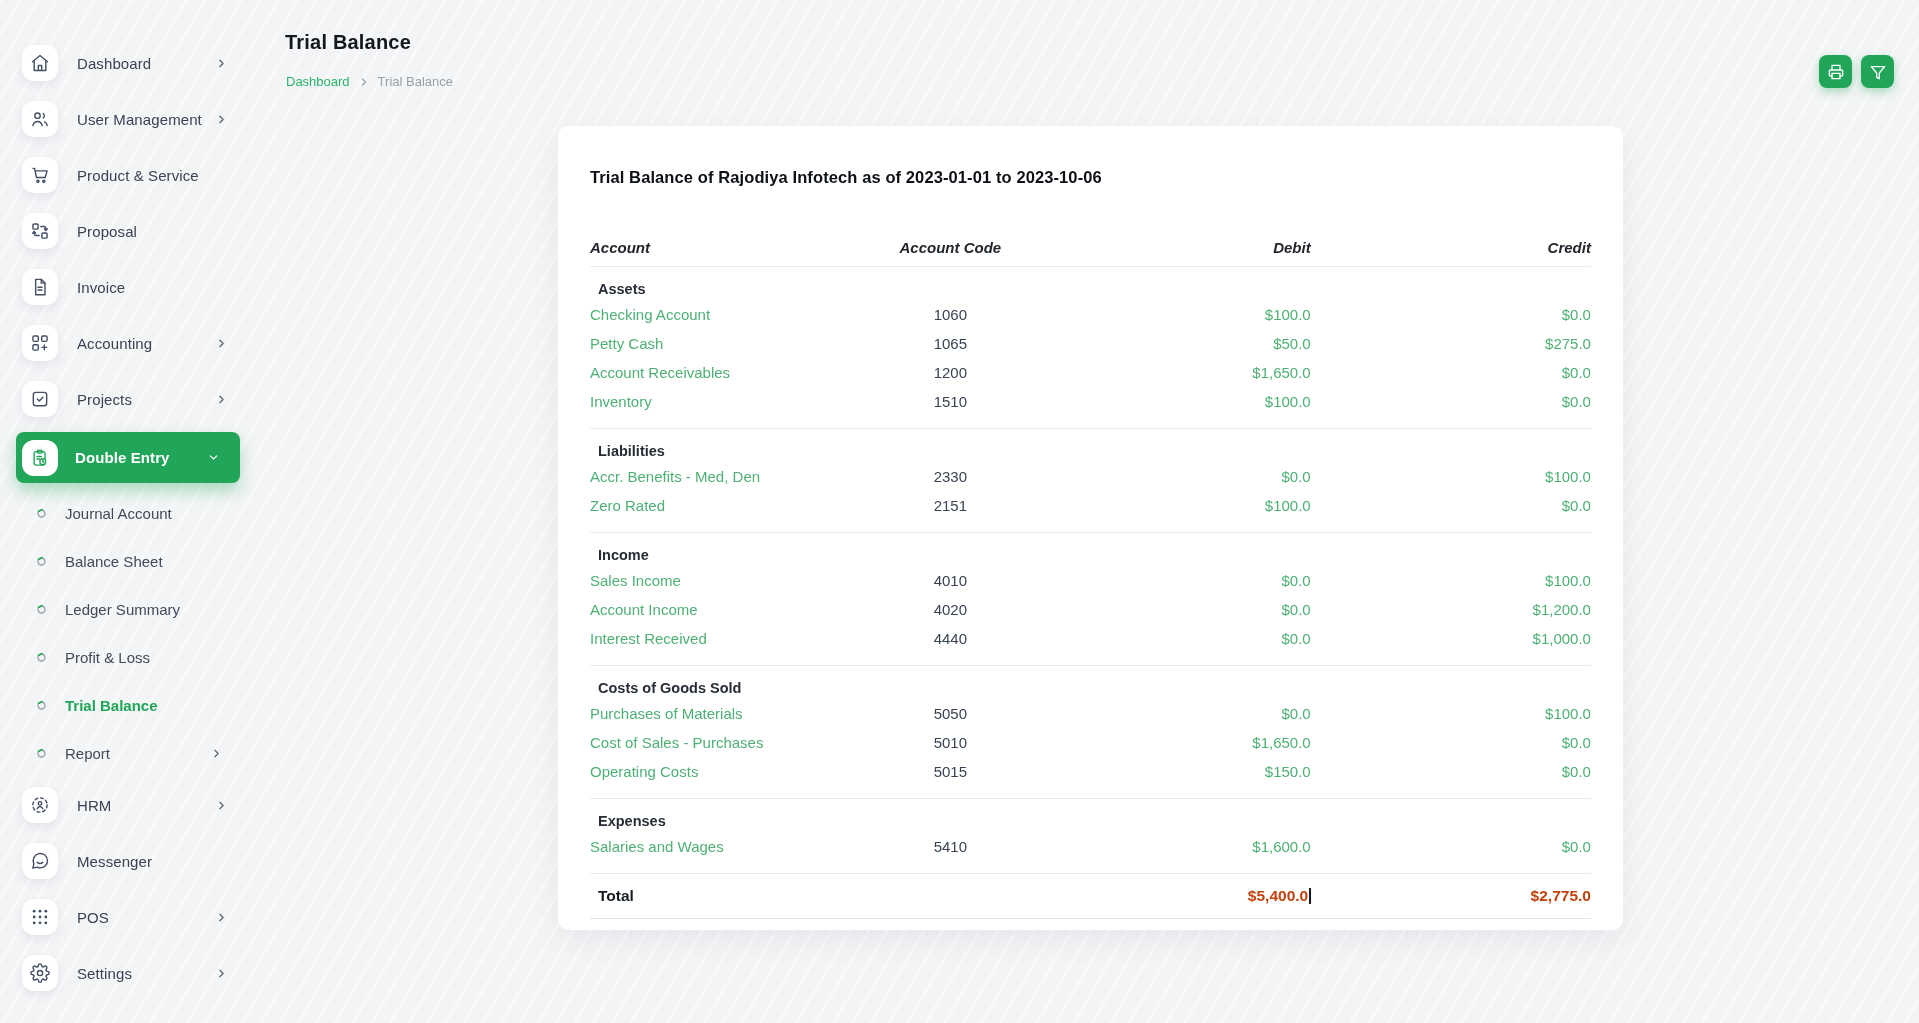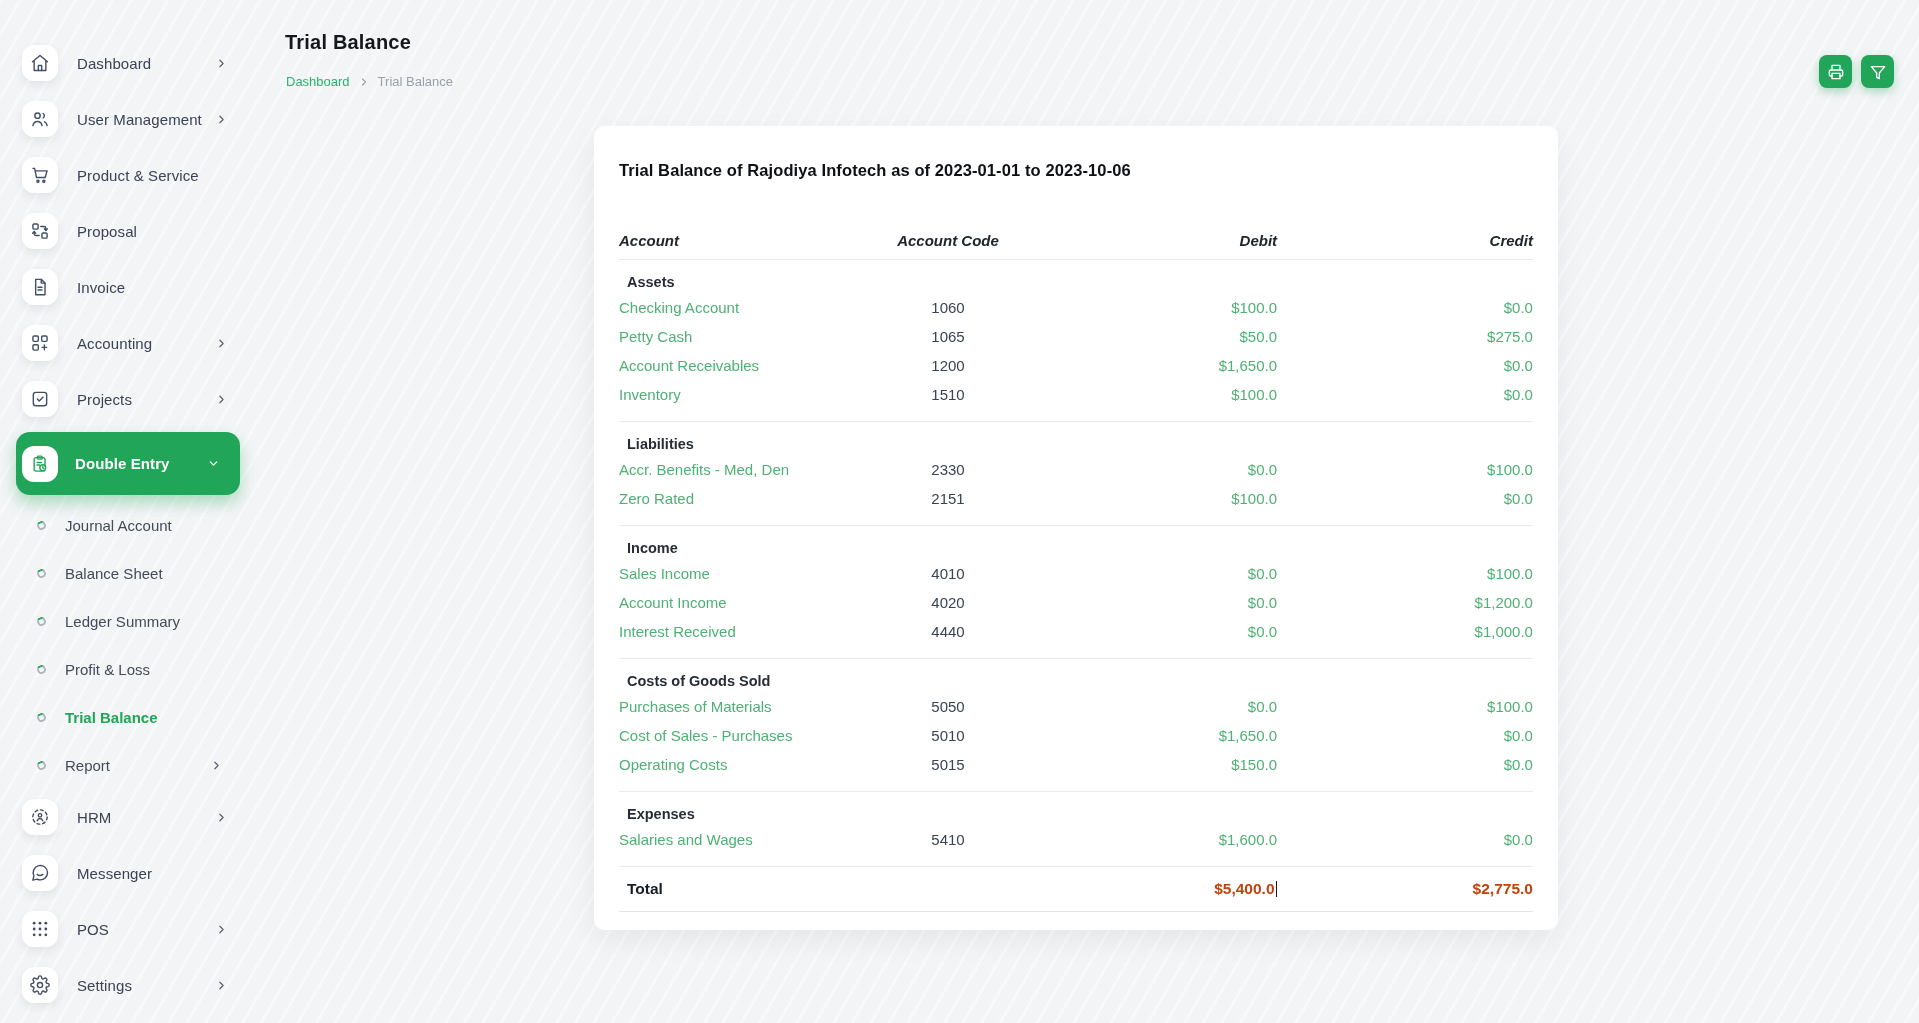--- a/index.html
+++ b/index.html
@@ -22,21 +22,21 @@
   .nav-item{position:relative;display:flex;align-items:center;height:56px;cursor:pointer;}
   .tile{
     width:36px;height:36px;margin-left:22px;flex:0 0 36px;
     background:#fff;border-radius:12px;display:flex;align-items:center;justify-content:center;
     box-shadow:0 4px 10px rgba(30,40,60,.08);color:#434f65;
   }
   .tile svg{width:20px;height:20px;}
   .nav-item .lbl{margin-left:19px;font-size:15px;font-weight:500;color:#3a4254;letter-spacing:.1px;}
   .chev{margin-left:auto;margin-right:28px;width:13px;height:13px;color:#59616f;flex:0 0 13px;}
   .nav-item.active{
-    background:var(--green);margin:5px 16px 0 16px;height:63px;border-radius:14px;
+    background:var(--green);margin:5px 16px 0 16px;height:51px;border-radius:8px;
     box-shadow:0 8px 16px rgba(33,165,88,.35);
   }
   .nav-item.active .tile{margin-left:6px;color:var(--green);box-shadow:none;}
   .nav-item.active .lbl{color:#fff;font-weight:700;margin-left:17px;}
   .nav-item.active .chev{color:#fff;margin-right:20px;}
   .sub-list{margin-top:6px;}
   .sub-item{display:flex;align-items:center;height:48px;cursor:pointer;}
   .bullet{
     width:9px;height:9px;margin-left:37px;flex:0 0 9px;border-radius:50%;
     border:2.4px solid #adb5c1;border-top-color:var(--green);transform:rotate(-24deg);
@@ -55,24 +55,23 @@
   .toolbar{position:absolute;top:55px;right:25px;display:flex;gap:9px;}
   .tb-btn{
     width:33px;height:33px;border:none;border-radius:8px;background:var(--green);color:#fff;
     display:flex;align-items:center;justify-content:center;cursor:pointer;
     box-shadow:0 4px 10px rgba(33,165,88,.35);
   }
   .tb-btn svg{width:16px;height:16px;}
 
   
   .card{
-    position:absolute;left:302px;top:126px;width:964px;height:804px;
+    position:absolute;left:302px;top:126px;width:1065px;height:804px;
     background:#fff;border-radius:10px;box-shadow:0 10px 30px rgba(20,25,40,.06);
-    padding:25px;
-    margin-left:36px;
+    padding:32px;
   }
   .report-heading{margin-top:10px;font-size:16.5px;font-weight:700;color:#0d1117;letter-spacing:.1px;}
   .t-head{
     display:grid;grid-template-columns:28% 16% 28% 28%;
     margin-top:46px;padding:6px 0 10px;border-bottom:1px solid var(--line);
     font-size:15px;font-weight:700;color:#21262d;font-style:italic;
   }
   .t-head .c2{text-align:center;}
   .t-head .c3,.t-head .c4{text-align:right;}
   .section{border-bottom:1px solid var(--line);padding-bottom:12px;}

